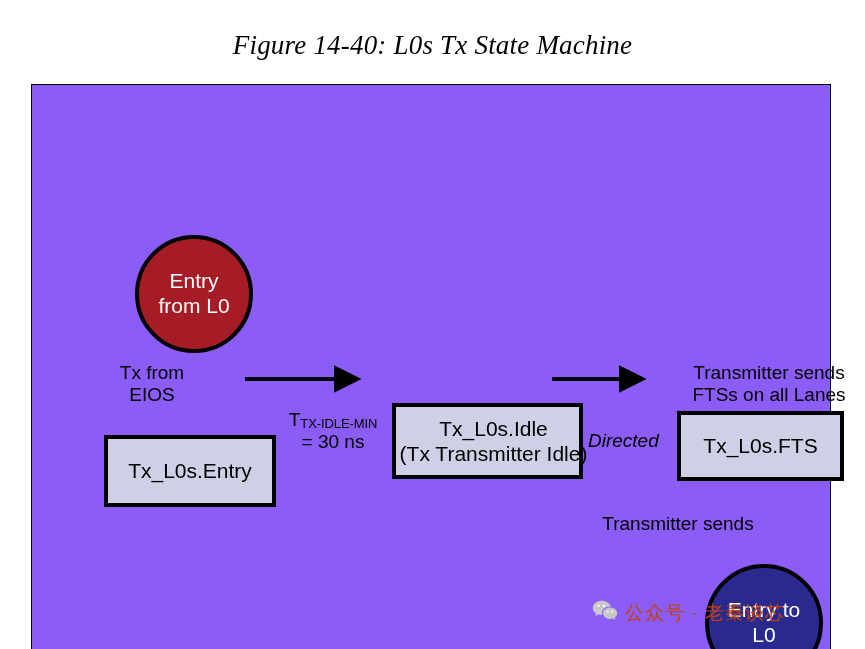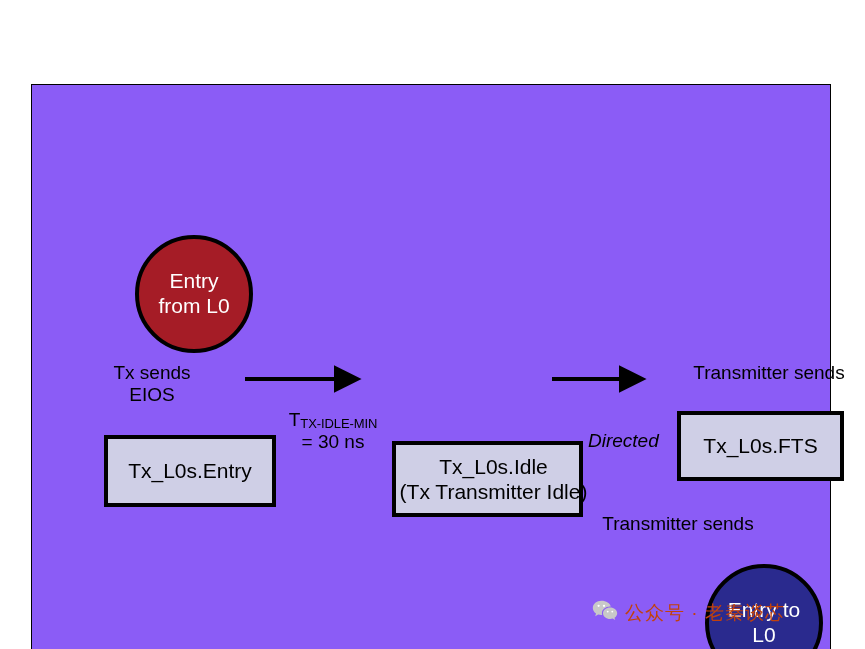--- a/index.html
+++ b/index.html
@@ -89,21 +89,21 @@
     text-align: center;
   }
   #node-tx-l0s-entry {
     left: 72px;
     top: 350px;
     width: 172px;
     height: 72px;
   }
   #node-tx-l0s-idle {
     left: 360px;
-    top: 356px;
+    top: 318px;
     width: 191px;
     height: 76px;
     padding-left: 12px;
   }
   #node-tx-l0s-fts {
     left: 645px;
     top: 326px;
     width: 167px;
     height: 70px;
   }
@@ -183,20 +183,21 @@
     font-size: 19px;
     white-space: nowrap;
   }
   #watermark-text { letter-spacing: 1px; }
 </style>
 </head>
 <body>
 
 <div id="page">
 
+  <div id="figure-title">Figure 14-40: L0s Tx State Machine</div>
 
   <div id="diagram-frame">
 
     <svg id="edges-svg" viewBox="0 0 865 649" xmlns="http://www.w3.org/2000/svg" style="left:-31px; top:-84px;">
       <defs>
         <marker id="arrowhead" markerWidth="7" markerHeight="7" refX="5.6" refY="3.5" orient="auto" markerUnits="strokeWidth">
           <polygon points="0 0, 7 3.5, 0 7" fill="#000000"></polygon>
         </marker>
       </defs>
 
@@ -226,35 +227,36 @@
     <div id="node-tx-l0s-fts" class="state-box">
       <span class="box-line">Tx_L0s.FTS</span>
     </div>
 
     <div id="node-exit-to-l0" class="state-circle">
       <span class="circle-line">Entry to</span>
       <span class="circle-line">L0</span>
     </div>
 
     <div id="label-tx-sends-eios" class="edge-label">
-      <span class="lbl-line">Tx sends</span>
+      <span class="lbl-line">Tx from</span>
       <span class="lbl-line">EIOS</span>
     </div>
 
     <div id="label-t-tx-idle-min" class="edge-label">
       <span class="sym-row"><span>T</span><span class="sub">TX-IDLE-MIN</span></span>
       <span class="lbl-line">= 30 ns</span>
     </div>
 
     <div id="label-directed" class="edge-label">
       <span class="lbl-line">Directed</span>
     </div>
 
     <div id="label-transmitter-sends-ftss" class="edge-label">
       <span class="lbl-line">Transmitter sends</span>
+      <span class="lbl-line">FTSs on all Lanes</span>
     </div>
 
     <div id="label-transmitter-sends-sos" class="edge-label">
       <span class="lbl-line">Transmitter sends</span>
     </div>
 
   </div>
 
   <div id="watermark">
     <span>

